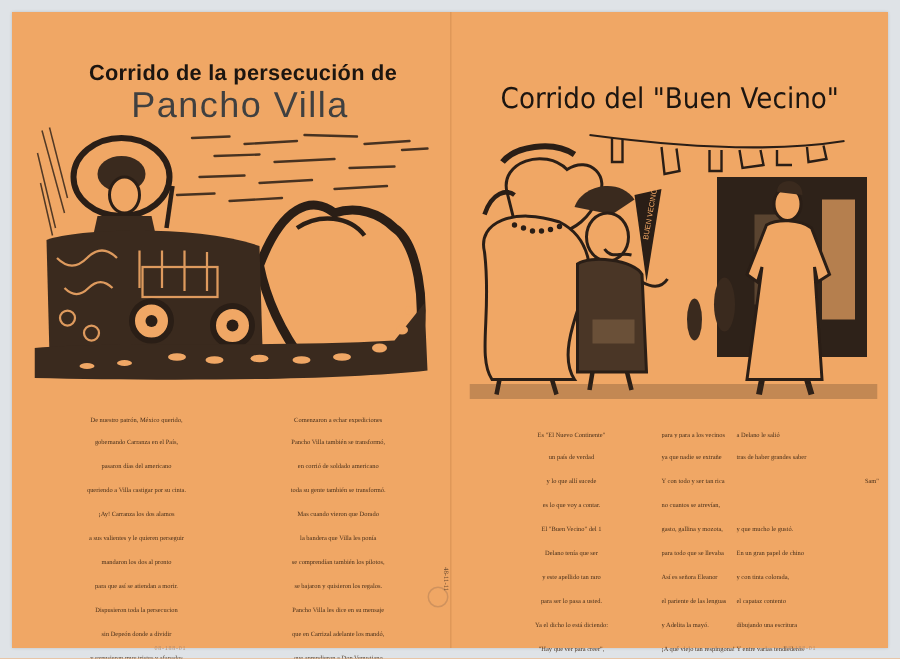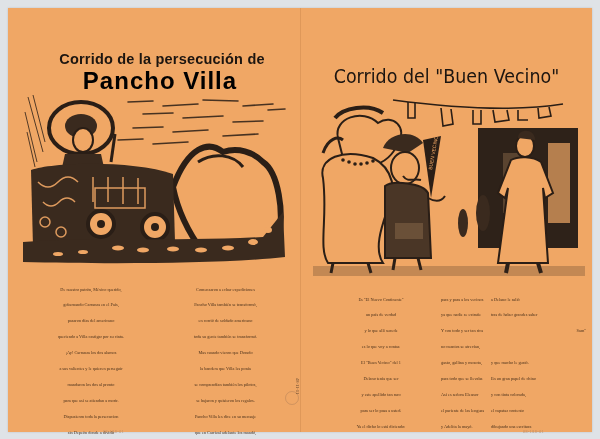--- a/index.html
+++ b/index.html
@@ -11,34 +11,34 @@
   }
   .paper {
     position: absolute; left: 8px; top: 8px; width: 584px; height: 424px;
     background: #f0a765;
     box-shadow: 0 0 2px rgba(0,0,0,0.15);
   }
   .fold {
     position: absolute; left: 292px; top: 0; width: 1px; height: 424px;
     background: rgba(150,90,40,0.18);
   }
-  .panel { position: absolute; top: 12px; height: 300px; }
+  .panel { position: absolute; top: 2px; height: 300px; }
   .panel.left { left: 0; width: 292px; }
   .panel.right { left: 293px; width: 291px; }
 
   .title-small {
     position: absolute; left: 0; width: 100%; top: 31px; text-align: center;
     font-family: "Liberation Sans", sans-serif; font-weight: bold;
     font-size: 14.5px; color: #1c1510; letter-spacing: 0.2px;
     padding-left: 8px;
   }
   .title-big {
     position: absolute; left: 0; width: 100%; top: 47px; text-align: center;
-    font-family: "Liberation Sans", sans-serif; font-weight: bold;
-    font-size: 24px; color: #000000; letter-spacing: 1px;
+    font-family: "Liberation Sans", sans-serif; font-weight: normal;
+    font-size: 24px; color: #404040; letter-spacing: 1px;
     padding-left: 6px;
   }
   .title-right {
     position: absolute; left: 0; width: 100%; top: 45px; text-align: center;
     font-family: "DejaVu Sans", sans-serif; font-weight: normal;
     font-size: 19px; color: #1c1510;
     transform: scaleX(0.92);
   }
   .woodcut {
     position: absolute;

